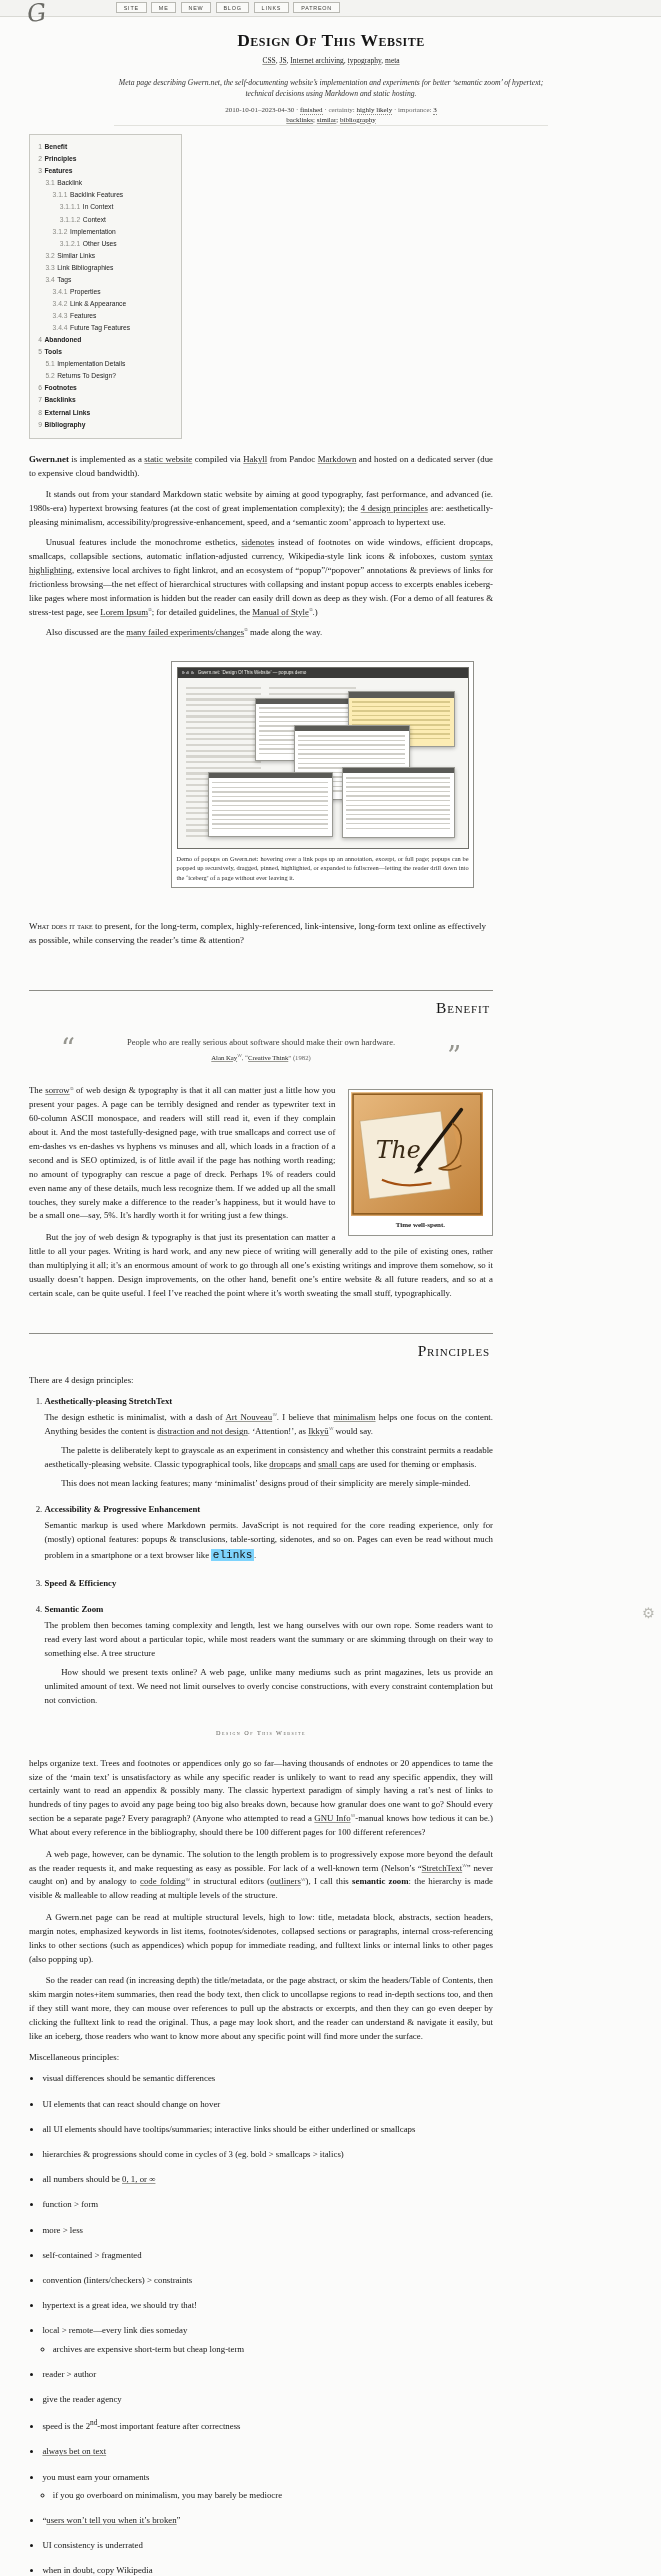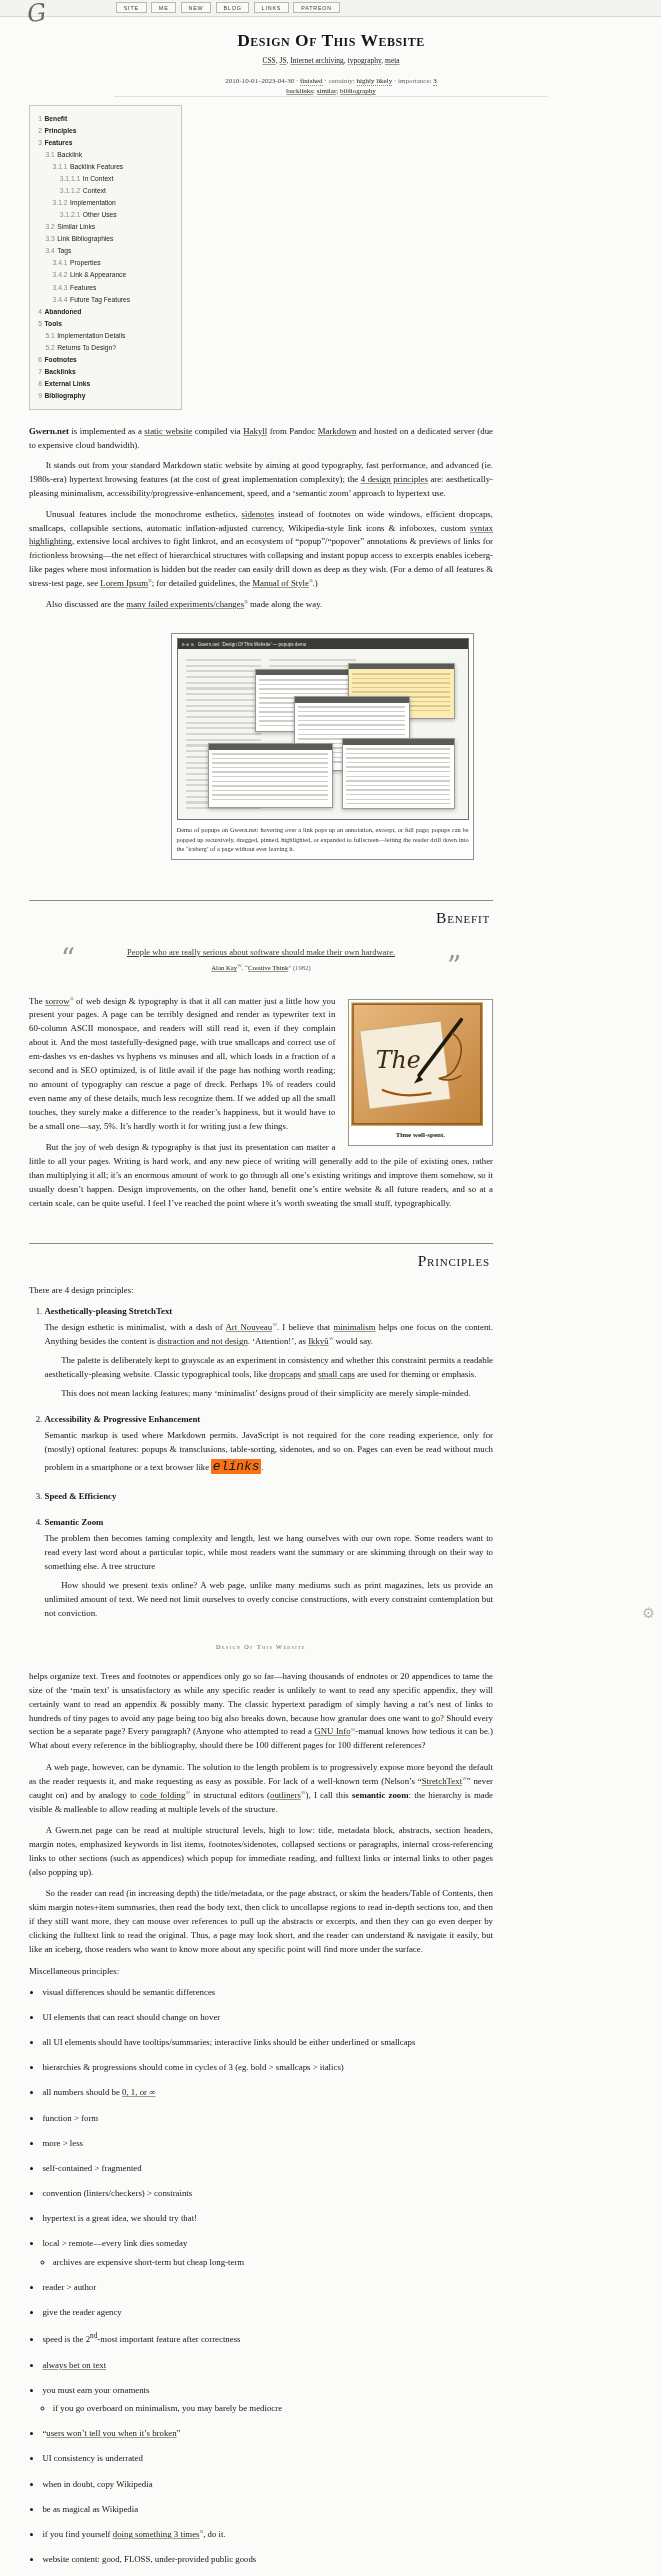--- a/index.html
+++ b/index.html
@@ -22,21 +22,21 @@
   .desc{font-style:italic;font-size:7.7px;color:#333;max-width:443px;margin:0 auto 6.2px auto;line-height:1.45;}
   .metaline{font-size:7px;color:#444;margin-bottom:2.1px;}
   .metalinks{font-size:7px;color:#444;padding-bottom:1px;border-bottom:0.5px solid #e2e2dd;
              width:70%;margin:0 auto;}
   .mlabel{color:#666;}
 
   
   .lk{color:#1d1d1d;text-decoration:underline;text-decoration-color:#9a9a94;text-underline-offset:1px;cursor:pointer;}
   .lkd{color:#1d1d1d;text-decoration:none;border-bottom:0.5px dotted #8a8a84;cursor:pointer;}
   sup.ic{font-size:4.4px;color:#777;font-family:"Liberation Sans",sans-serif;margin-left:0.5px;}
-  code{font-family:"Liberation Mono",monospace;font-size:13px;background:#f97316;padding:0 1.5px;font-style:italic;}
+  code{font-family:"Liberation Mono",monospace;font-size:11px;background:#7dd3fc;padding:0 1.5px;}
   .sc{font-variant:small-caps;}
 
   
   .content{width:464px;margin-left:29px;flex:1 1 auto;display:flex;flex-direction:column;font-size:8.8px;line-height:1.58;}
 
   
   .toc{float:left;width:135px;background:#f7f7f4;border:0.5px solid #c8c8c2;padding:6.2px 8.2px 7.2px 8.2px;
        margin:5.2px 13.4px 9.3px 0;font-family:"Liberation Sans",sans-serif;font-size:6.7px;line-height:1.8;}
   .toc [data-name="toc-item"]{white-space:nowrap;overflow:hidden;text-overflow:ellipsis;}
   .toc .d0{font-weight:bold;}
@@ -78,21 +78,21 @@
   .question{clear:both;margin:15.5px 0 17.5px 0;font-size:9px;}
 
   
   .sec-h{clear:both;border-top:0.5px solid #8d8d87;text-align:right;font-variant:small-caps;font-weight:500;
          font-size:15.5px;letter-spacing:0.8px;padding:5.2px 3.1px 0 0;margin:25px 0 10.3px 0;}
 
   
   .epigraph{position:relative;width:76%;margin:3.1px auto 15.5px auto;padding:5.2px 27px;color:#3d3d3a;}
   .epigraph::before{content:"\201C";position:absolute;left:3.1px;top:-4.1px;font-size:28px;color:#96968f;font-family:"DejaVu Serif",serif;}
   .epigraph::after{content:"\201D";position:absolute;right:3.1px;bottom:-10.3px;font-size:28px;color:#96968f;font-family:"DejaVu Serif",serif;}
-  .ep-text{text-align:center;font-size:8.5px;line-height:1.5;text-decoration:underline;}
+  .ep-text{text-align:center;font-size:8.5px;line-height:1.5;}
   .ep-attr{text-align:center;font-size:6.7px;color:#666;margin-top:4.1px;}
 
   .body-paras{text-align:justify;}
   .body-paras p{margin:0 0 7.7px 0;}
   .body-paras p + p{text-indent:1.9em;}
   .cont p:first-child{text-indent:0;}
   .cont p + p{text-indent:1.9em;}
 
   
   .tws{float:right;width:138px;margin:4.1px 0 6.2px 12.4px;border:0.5px solid #96968f;background:#fff;padding:2.6px;}
@@ -133,20 +133,21 @@
         <a data-name="nav-button">NEW</a>
         <a data-name="nav-button">BLOG</a>
         <a data-name="nav-button">LINKS</a>
         <a data-name="nav-button">PATREON</a>
       </nav>
   </header>
 
   <div class="masthead" data-name="masthead">
     <h1 class="page-title" data-name="page-title">Design Of This Website</h1>
     <div class="tags" data-name="tags-line"><a class="lk" data-name="tag-link">CSS</a>, <a class="lk" data-name="tag-link">JS</a>, <a class="lk" data-name="tag-link">Internet archiving</a>, <a class="lk" data-name="tag-link">typography</a>, <a class="lk" data-name="tag-link">meta</a></div>
+    <p class="desc" data-name="page-description">Meta page describing Gwern.net, the self-documenting website’s implementation and experiments for better ‘semantic zoom’ of hypertext; technical decisions using Markdown and static hosting.</p>
     <div class="metaline" data-name="metadata-line">2010-10-01–2023-04-30 · <a class="lkd" data-name="status-link">finished</a> · <span class="mlabel">certainty:</span> <a class="lkd" data-name="certainty-link">highly likely</a> · <span class="mlabel">importance:</span> <a class="lkd" data-name="importance-link">3</a></div>
     <div class="metalinks" data-name="metadata-links"><a class="lk" data-name="backlinks-link">backlinks</a>; <a class="lk" data-name="similar-link">similar</a>; <a class="lk" data-name="bibliography-link">bibliography</a></div>
   </div>
 
   <main class="content" data-name="article">
 
     <aside class="toc" data-name="table-of-contents">
         <div data-name="toc-item" class="d0"><span class="toc-num" data-name="toc-number">1</span><a class="toc-link" data-name="toc-link">Benefit</a></div>
         <div data-name="toc-item" class="d0"><span class="toc-num" data-name="toc-number">2</span><a class="toc-link" data-name="toc-link">Principles</a></div>
         <div data-name="toc-item" class="d0"><span class="toc-num" data-name="toc-number">3</span><a class="toc-link" data-name="toc-link">Features</a></div>
@@ -207,20 +208,21 @@
             </div>
           <div class="pp p5" data-name="popup-card">
               <div class="pp-bar"></div>
               <div class="pp-tx"></div>
             </div>
         </div>
       </div>
       <figcaption class="fig-cap" data-name="figure-caption">Demo of popups on Gwern.net: hovering over a link pops up an annotation, excerpt, or full page; popups can be popped up recursively, dragged, pinned, highlighted, or expanded to fullscreen—letting the reader drill down into the ‘iceberg’ of a page without ever leaving it.</figcaption>
     </figure>
 
+    <p class="question" data-name="question-paragraph"><span class="sc">What does it take</span> to present, for the long-term, complex, highly-referenced, link-intensive, long-form text online as effectively as possible, while conserving the reader’s time &amp; attention?</p>
 
     <section data-name="section-benefit">
       <h2 class="sec-h" data-name="benefit-heading">Benefit</h2>
       <div class="epigraph" data-name="benefit-epigraph">
         <div class="ep-text" data-name="epigraph-text">People who are really serious about software should make their own hardware.</div>
         <div class="ep-attr" data-name="epigraph-attribution"><a class="lk" data-name="inline-link">Alan Kay</a><sup class="ic">W</sup>, “<a class="lk" data-name="inline-link">Creative Think</a>” (1982)</div>
       </div>
 
       <figure class="tws" data-name="time-well-spent-image">
         <div class="tws-art" data-name="calligraphy-illustration">

